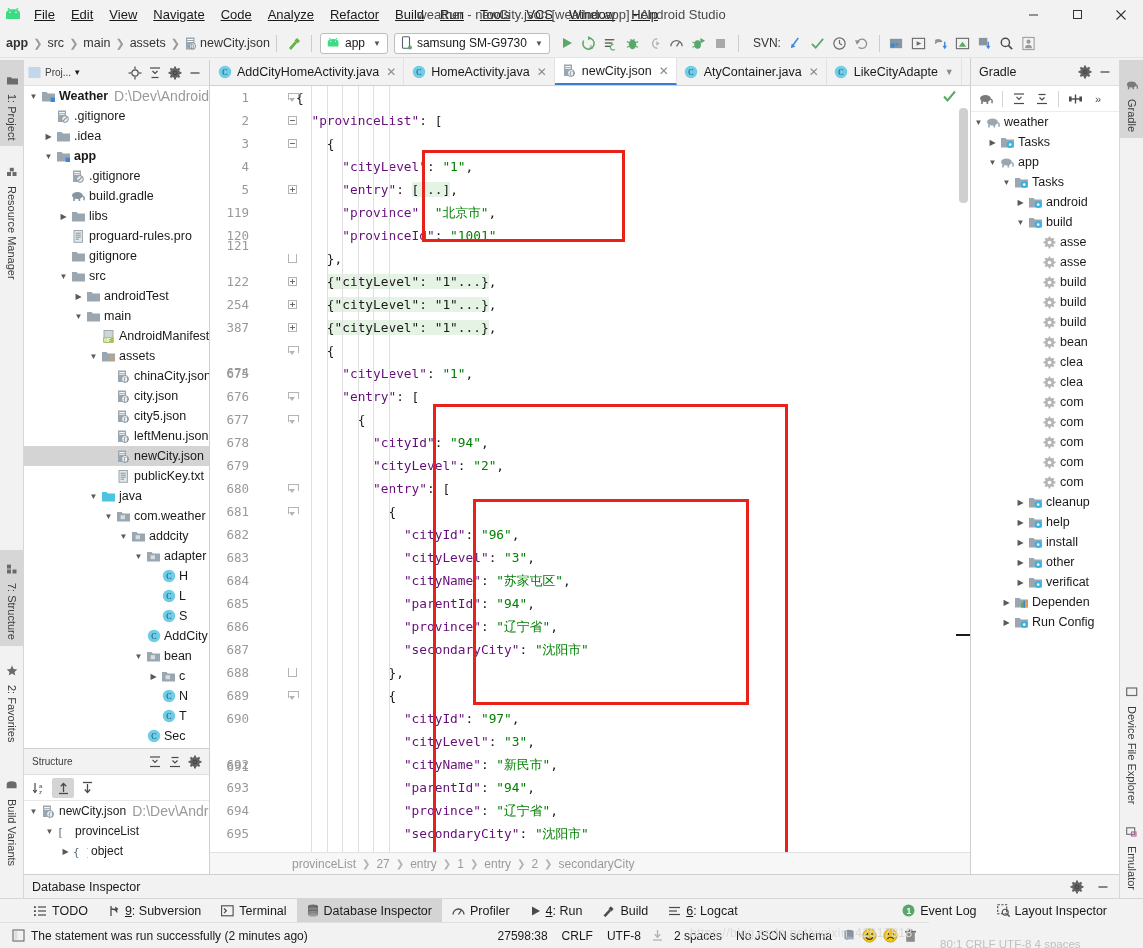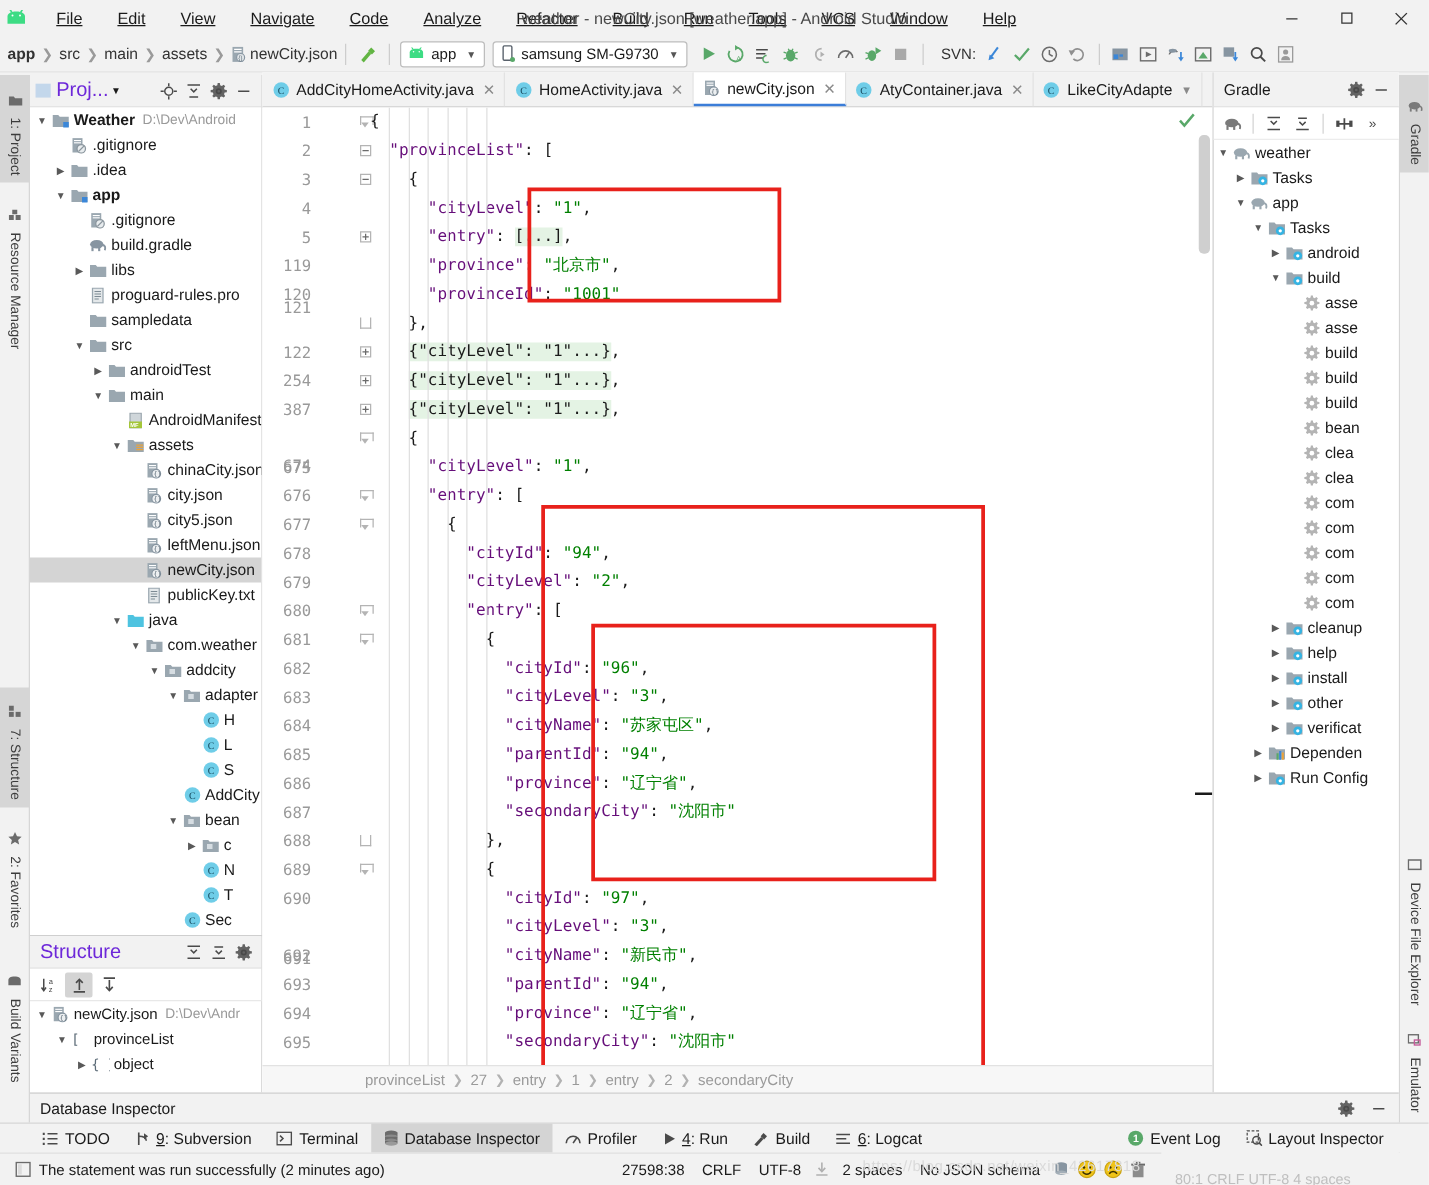--- a/index.html
+++ b/index.html
@@ -10,21 +10,21 @@
     font-family:"Liberation Sans", sans-serif;
     font-size:12px; color:#1a1a1a;
     -webkit-font-smoothing:antialiased;
   }
   .app { position:relative; width:1143px; height:948px; background:#f2f2f2; }
 
   
   .titlebar { position:absolute; left:0; top:0; width:1143px; height:29px;
     background:#f2f2f2; display:flex; align-items:center; }
   .logo-android { width:26px; display:flex; justify-content:center; align-items:center; }
-  .menu { display:flex; align-items:center; gap:12px;margin-left:11px; }
+  .menu { display:flex; align-items:center; gap:0px; }
   .menu-item { padding:3px 8px; font-size:13px; color:#1a1a1a; cursor:default; white-space:nowrap; }
   .menu-item .u { text-decoration:underline; }
   .win-title { position:absolute; left:0; right:0; text-align:center; font-size:13px; color:#4a4a4a;
     pointer-events:none; }
   .win-btns { position:absolute; right:0; top:0; height:29px; display:flex; align-items:center; }
   .win-btn { width:44px; height:29px; display:flex; align-items:center; justify-content:center;
     font-size:13px; color:#333; }
 
   
   .navbar { position:absolute; left:0; top:29px; width:1143px; height:29px;
@@ -50,31 +50,31 @@
 
   
   .rstrip { position:absolute; right:0; top:60px; width:24px; height:862px;
     background:#f2f2f2; border-left:1px solid #d6d6d6; }
 
   
   .projpanel { position:absolute; left:24px; top:60px; width:186px; height:688px; background:#fff;
      border-right:1px solid #cfcfcf; }
   .panel-head { height:26px; background:#f2f2f2; display:flex; align-items:center;
      padding:0 4px; border-bottom:1px solid #e0e0e0; }
-  .panel-head .ttl { font-size:16px; color:#6d28d9; display:flex; align-items:center; gap:3px;}
+  .panel-head .ttl { font-size:10px; color:#404040; display:flex; align-items:center; gap:3px;}
   .panel-head .sp { flex:1; }
   .ph-icon { width:20px; height:20px; display:inline-flex; align-items:center; justify-content:center; }
   .tree { position:absolute; top:26px; left:0; right:0; bottom:0; overflow:hidden;
      font-size:12.5px; background:#fff; }
   .trow { display:flex; align-items:center; height:20px; white-space:nowrap; padding-right:4px; }
   .trow.sel { background:#d4d4d4; }
   .arrow { width:11px; height:11px; display:inline-flex; align-items:center; justify-content:center;
      font-size:8px; color:#595959; flex:none; }
   .tlabel { margin-left:3px; }
-  .tpath { color:#999; margin-left:6px; font-size:11px; }
+  .tpath { color:#999; margin-left:6px; font-size:14px; }
   .bold { font-weight:bold; }
 
   
   .structpanel { position:absolute; left:24px; top:748px; width:186px; height:126px; background:#fff;
      border-right:1px solid #cfcfcf; border-top:1px solid #cfcfcf; }
   .struct-tb { height:26px; background:#fff; display:flex; align-items:center; padding:0 4px; gap:2px;
      border-bottom:1px solid #e8e8e8;}
   .struct-tb .b { width:22px; height:20px; display:inline-flex; align-items:center; justify-content:center;}
   .struct-tb .b.on { background:#d4d4d4; border-radius:2px; }
 
@@ -622,21 +622,21 @@
           </span>
           <span class="tlabel">proguard-rules.pro</span>
         </div>
         <div class="trow" style="padding-left: 34px;">
           <span class="arrow"></span>
           <span class="ic" style="width: 15px; height: 15px; margin-left: 2px;">
             <svg width="14" height="13">
               <path d="M0 2h4.6l1.2 1.4H13V11.6H0Z" fill="#9aa7b0"></path>
             </svg>
           </span>
-          <span class="tlabel">sampledata</span>
+          <span class="tlabel">gitignore</span>
         </div>
         <div class="trow" style="padding-left: 34px;">
           <span class="arrow">▼</span>
           <span class="ic" style="width: 15px; height: 15px; margin-left: 2px;">
             <svg width="14" height="13">
               <path d="M0 2h4.6l1.2 1.4H13V11.6H0Z" fill="#9aa7b0"></path>
             </svg>
           </span>
           <span class="tlabel">src</span>
         </div>

